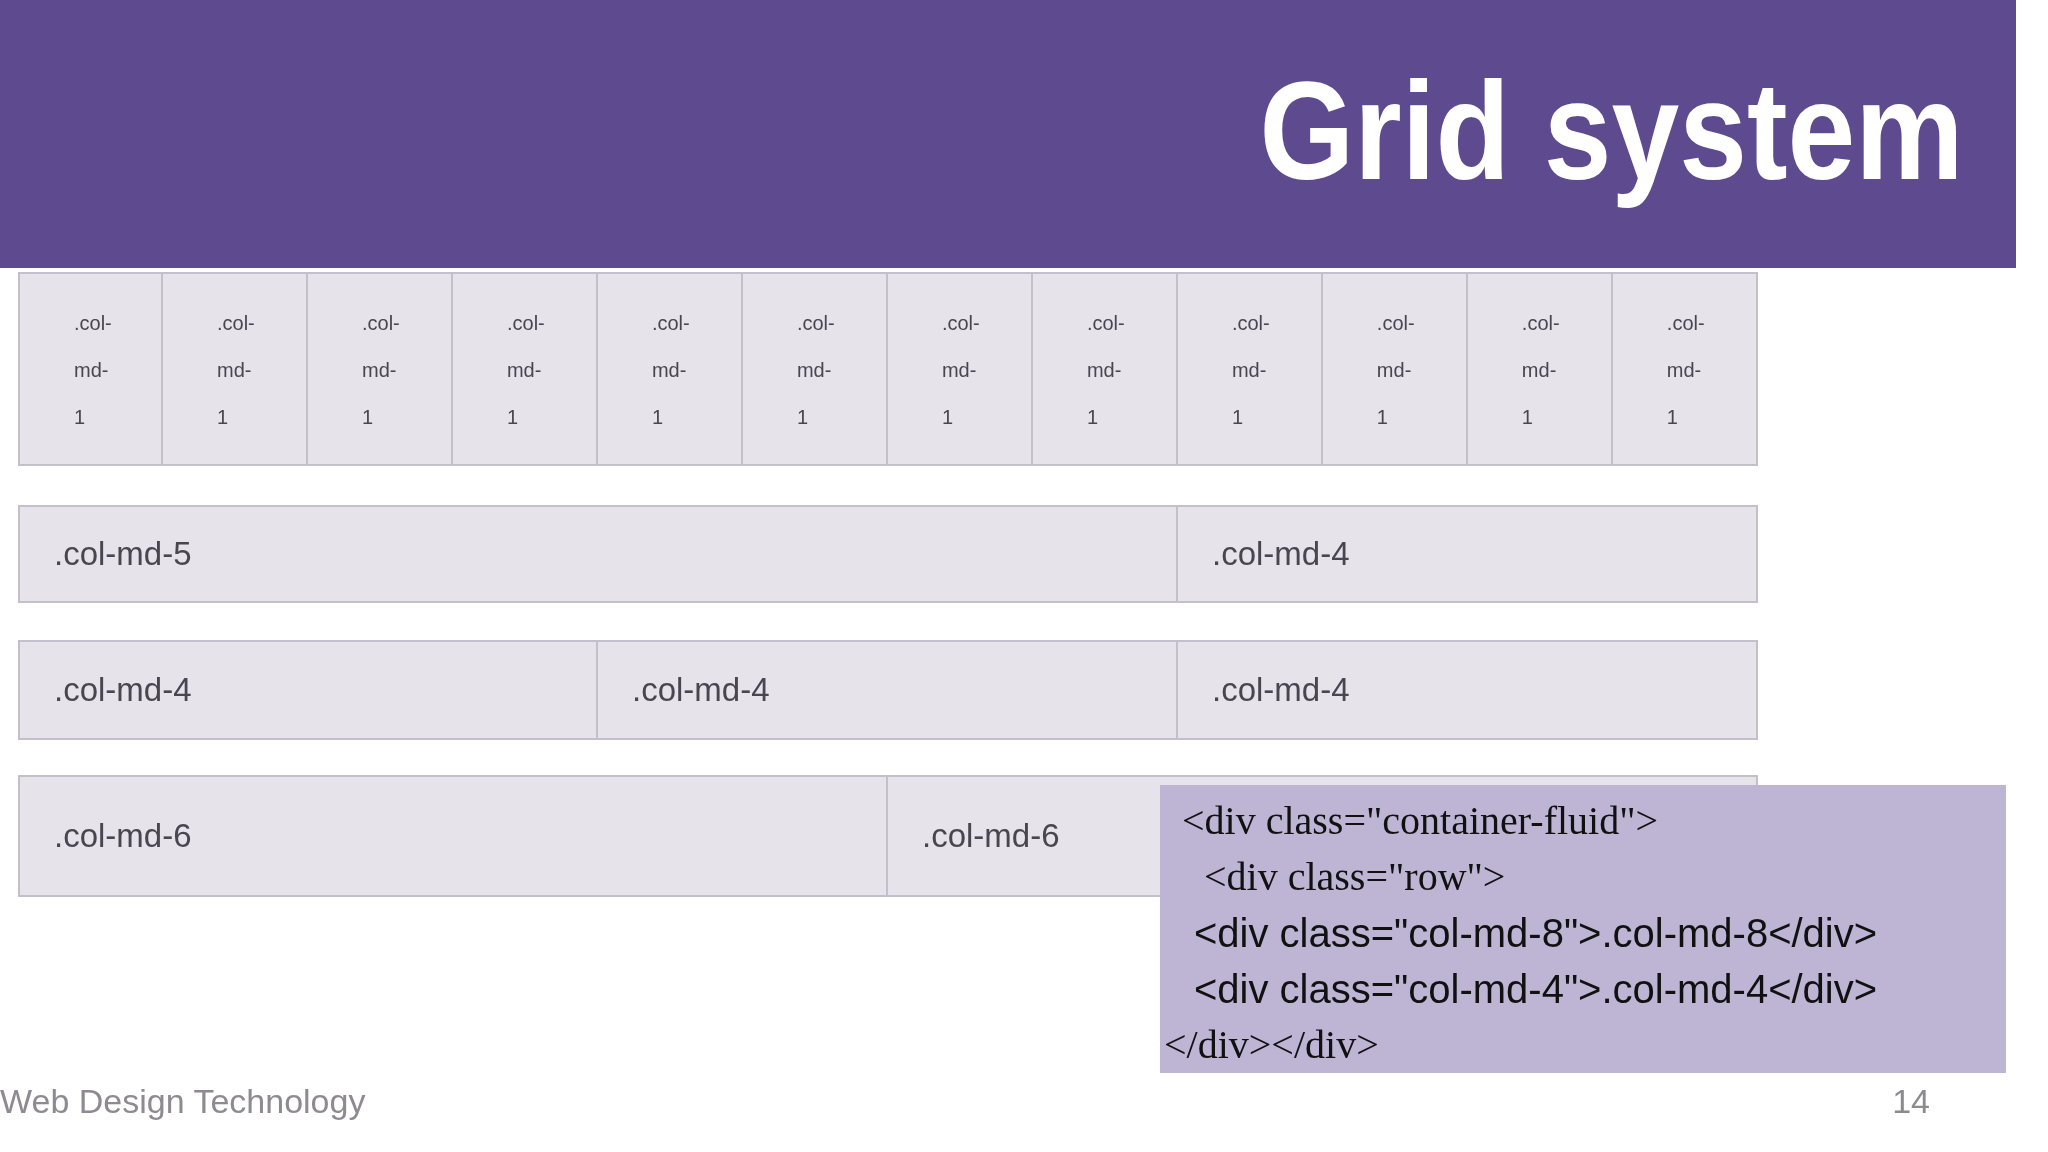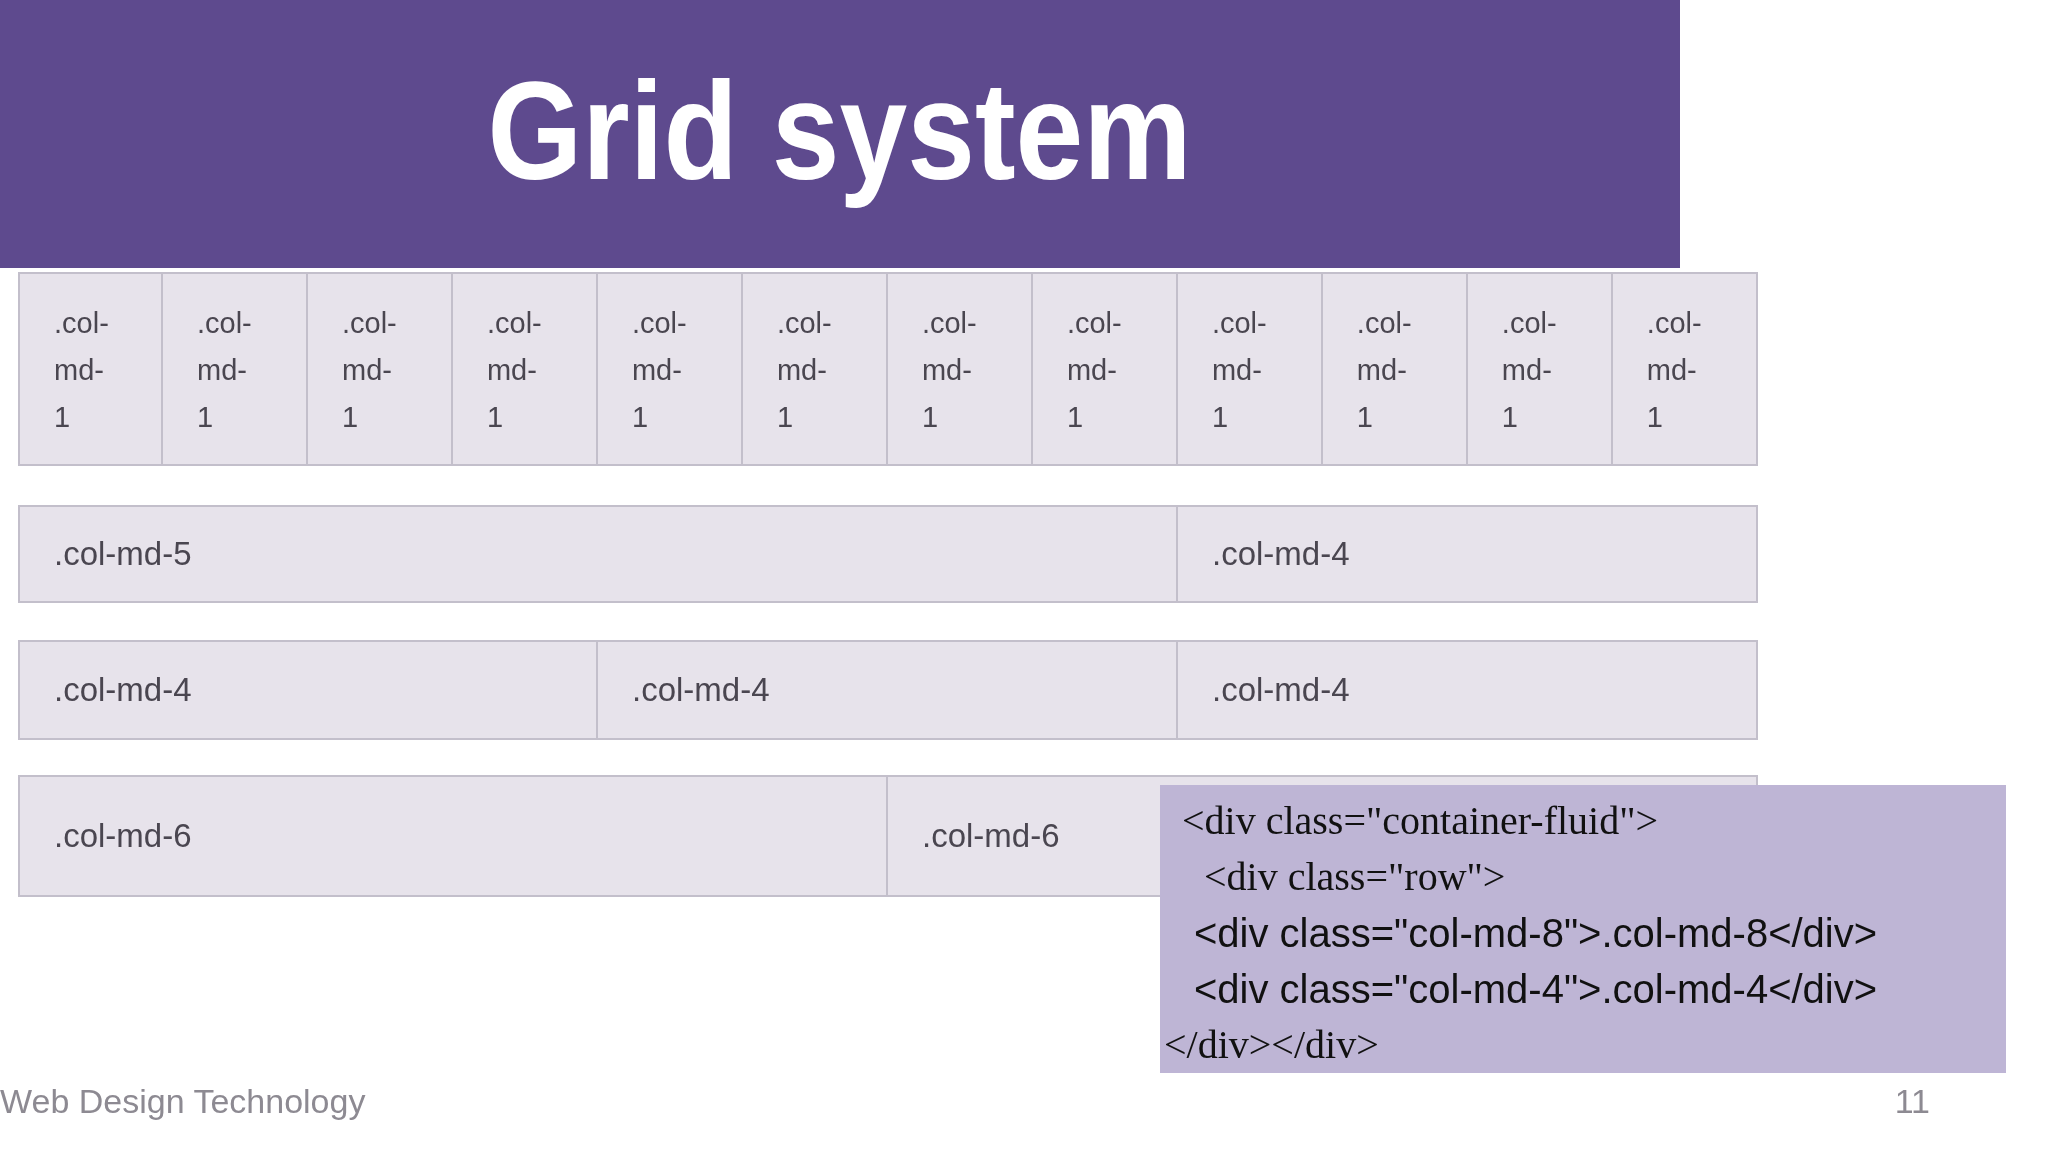--- a/index.html
+++ b/index.html
@@ -8,23 +8,23 @@
     --codeText:#111111;
   }
   * { margin:0; padding:0; box-sizing:border-box; }
   html,body { width:2048px; height:1152px; }
   body {
     position:relative; overflow:hidden;
     background:var(--pageBg);
     font-family:"Liberation Sans", sans-serif;
   }
   .banner {
-    position:absolute; left:0; top:0; width:1680px; height:268px;
+    position:absolute; left:0; top:0; width:2016px; height:268px;
     background:var(--banner);
-    display:flex; align-items:center; justify-content:center;
+    display:flex; align-items:center; justify-content:flex-end;
   }
   .banner h1 {
     color:var(--titleText); font-weight:bold; font-size:140px;
     transform:scaleX(0.87); transform-origin:center;
     letter-spacing:0px; line-height:1; padding-bottom:6px;
   }
   .grid { position:absolute; left:18px; width:1740px; }
   .row { display:flex; width:100%; }
   .row-1 { top:272px; height:194px; position:absolute; width:100%; }
   .row-2 { top:505px; height:98px;  position:absolute; width:100%; }
@@ -32,22 +32,22 @@
   .row-4 { top:775px; height:122px; position:absolute; width:100%; }
   .cell {
     background:var(--cellBg);
     border:2px solid var(--cellBorder);
     color:var(--cellText);
     height:100%;
     overflow:hidden;
   }
   .cell + .cell { border-left:0; }
   .row-1 .cell {
-    font-size:29px; line-height:47px;
-    padding:26px 6px 0 34px;
+    font-size:20px; line-height:47px;
+    padding:26px 6px 0 54px;
     white-space:pre-line;
   }
   .row-2 .cell, .row-3 .cell, .row-4 .cell {
     font-size:33px;
     display:flex; align-items:center;
     padding-left:34px;
   }
   .code-box {
     position:absolute; left:1160px; top:785px; width:846px; height:288px;
     background:var(--codeBg); color:var(--codeText);
@@ -129,13 +129,13 @@
 
 <div class="code-box">
     <div class="code-line serif" style="padding-left: 22px;">&lt;div class="container-fluid"&gt;</div>
     <div class="code-line serif" style="padding-left: 44px;">&lt;div class="row"&gt;</div>
     <div class="code-line sans" style="padding-left: 34px;">&lt;div class="col-md-8"&gt;.col-md-8&lt;/div&gt;</div>
     <div class="code-line sans" style="padding-left: 34px;">&lt;div class="col-md-4"&gt;.col-md-4&lt;/div&gt;</div>
     <div class="code-line serif" style="padding-left: 4px;">&lt;/div&gt;&lt;/div&gt;</div>
   </div>
 
 <div class="footer-title">Web Design Technology</div>
-<div class="page-number">11</div>
+<div class="page-number">14</div>
 
 </body></html>

